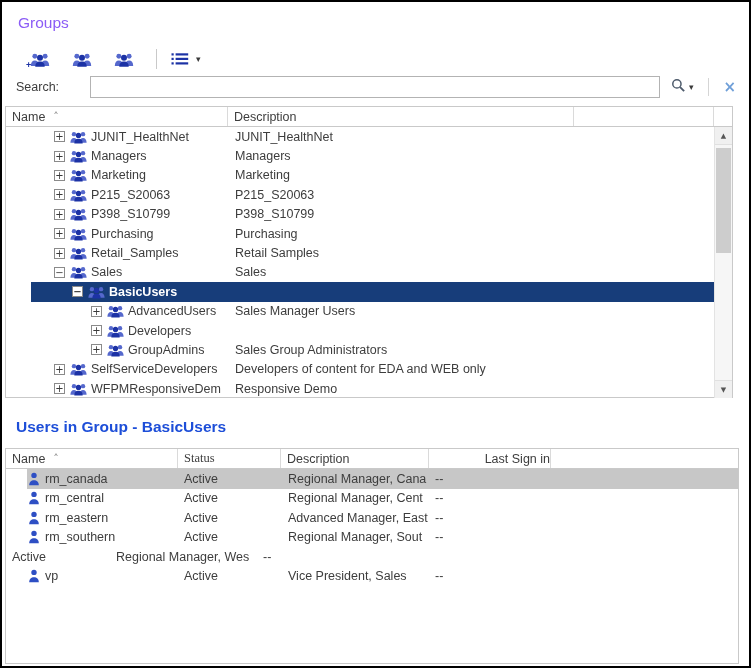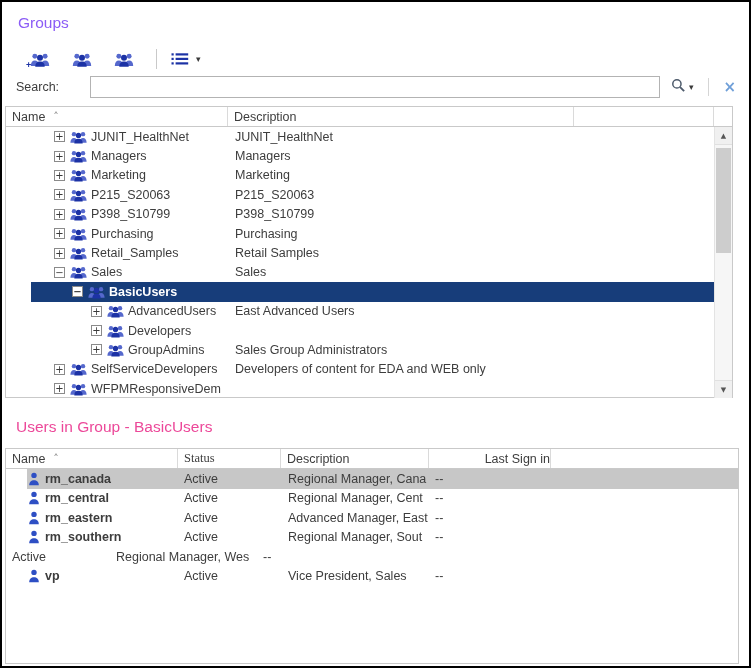--- a/index.html
+++ b/index.html
@@ -47,30 +47,30 @@
   .nm { overflow:hidden; }
   .dcell { box-sizing:border-box; width:346px; flex:none; overflow:hidden; padding-left:7px; }
   .trow.sel { background:linear-gradient(to right, #fff 25px, #173d7a 25px); color:#fff; font-weight:bold; }
   
   .vscroll { position:absolute; top:0; right:0; bottom:0; width:17px; background:#f6f6f6; border-left:1px solid #e3e3e3; }
   .sarrow { position:absolute; left:0; right:0; height:17px; background:#f0f0f0; color:#555; font-size:7px; display:flex; align-items:center; justify-content:center; cursor:pointer; font-family:"DejaVu Sans",sans-serif; }
   .sarrow.up { top:0; border-bottom:1px solid #e0e0e0; }
   .sarrow.down { bottom:0; border-top:1px solid #e0e0e0; }
   .sthumb { position:absolute; left:1px; right:1px; top:21px; height:105px; background:#cdcdcd; cursor:pointer; }
   
-  .panel-title2 { position:absolute; left:14px; top:416px; font-size:15.5px; color:#ec4899; }
+  .panel-title2 { position:absolute; left:14px; top:416px; font-size:15.5px; color:#1d4ed8;font-weight:bold; }
   .utable { position:absolute; left:3px; top:446px; width:734px; height:216px; box-sizing:border-box; border:1px solid #c9c9c9; background:#fff; }
   .uhead { display:flex; height:19px; border-bottom:1px solid #c9c9c9; align-items:center; }
   .uhc { box-sizing:border-box; height:19px; display:flex; align-items:center; padding-left:6px; border-right:1px solid #dadada; overflow:hidden; }
   .uhc.u1 { width:172px; }
   .uhc.u2 { width:103px;font-family:Liberation Serif, serif; }
   .uhc.u3 { width:148px; }
   .uhc.u4 { width:122px;justify-content:flex-end; }
   .urow { display:flex; align-items:center; height:19.5px; white-space:nowrap; cursor:default; }
-  .uc1 { box-sizing:border-box; width:172px; flex:none; padding-left:22px; display:flex; align-items:flex-start; overflow:hidden;font-weight:bold; }
+  .uc1 { box-sizing:border-box; width:172px; flex:none; padding-left:22px; display:flex; align-items:flex-start; overflow:hidden; }
   .uc1 svg { margin-right:5px; flex:none; }
   .uc2 { box-sizing:border-box; width:103px; flex:none; padding-left:6px; overflow:hidden; }
   .uc3 { box-sizing:border-box; width:148px; flex:none; padding-left:7px; overflow:hidden; }
   .uc4 { box-sizing:border-box; width:122px; flex:none; padding-left:6px; overflow:hidden; }
   .urow.hl { background:linear-gradient(to right, #fff 21px, #c7c7c7 21px); }
 </style>
 </head>
 <body>
 
 <svg width="0" height="0" style="position:absolute">
@@ -276,21 +276,21 @@
       <div class="trow lvl2">
         <div class="ncell">
             <span class="exp">+</span>
             <span class="gico">
               <svg width="17" height="14" viewBox="0 0 18 14">
                 <use href="#ico-group"></use>
               </svg>
             </span>
             <span class="nm">AdvancedUsers</span>
           </div>
-        <div class="dcell">East Advanced Users</div>
+        <div class="dcell">Sales Manager Users</div>
       </div>
       <div class="trow lvl2">
         <div class="ncell">
             <span class="exp">+</span>
             <span class="gico">
               <svg width="17" height="14" viewBox="0 0 18 14">
                 <use href="#ico-group"></use>
               </svg>
             </span>
             <span class="nm">Developers</span>
@@ -323,20 +323,21 @@
       <div class="trow lvl0">
         <div class="ncell">
             <span class="exp">+</span>
             <span class="gico">
               <svg width="17" height="14" viewBox="0 0 18 14">
                 <use href="#ico-group"></use>
               </svg>
             </span>
             <span class="nm">WFPMResponsiveDem</span>
           </div>
+        <div class="dcell">Responsive Demo</div>
       </div>
 
       <div class="vscroll">
         <div class="sarrow up">▲</div>
         <div class="sthumb"></div>
         <div class="sarrow down">▼</div>
       </div>
     </div>
   </div>
 

